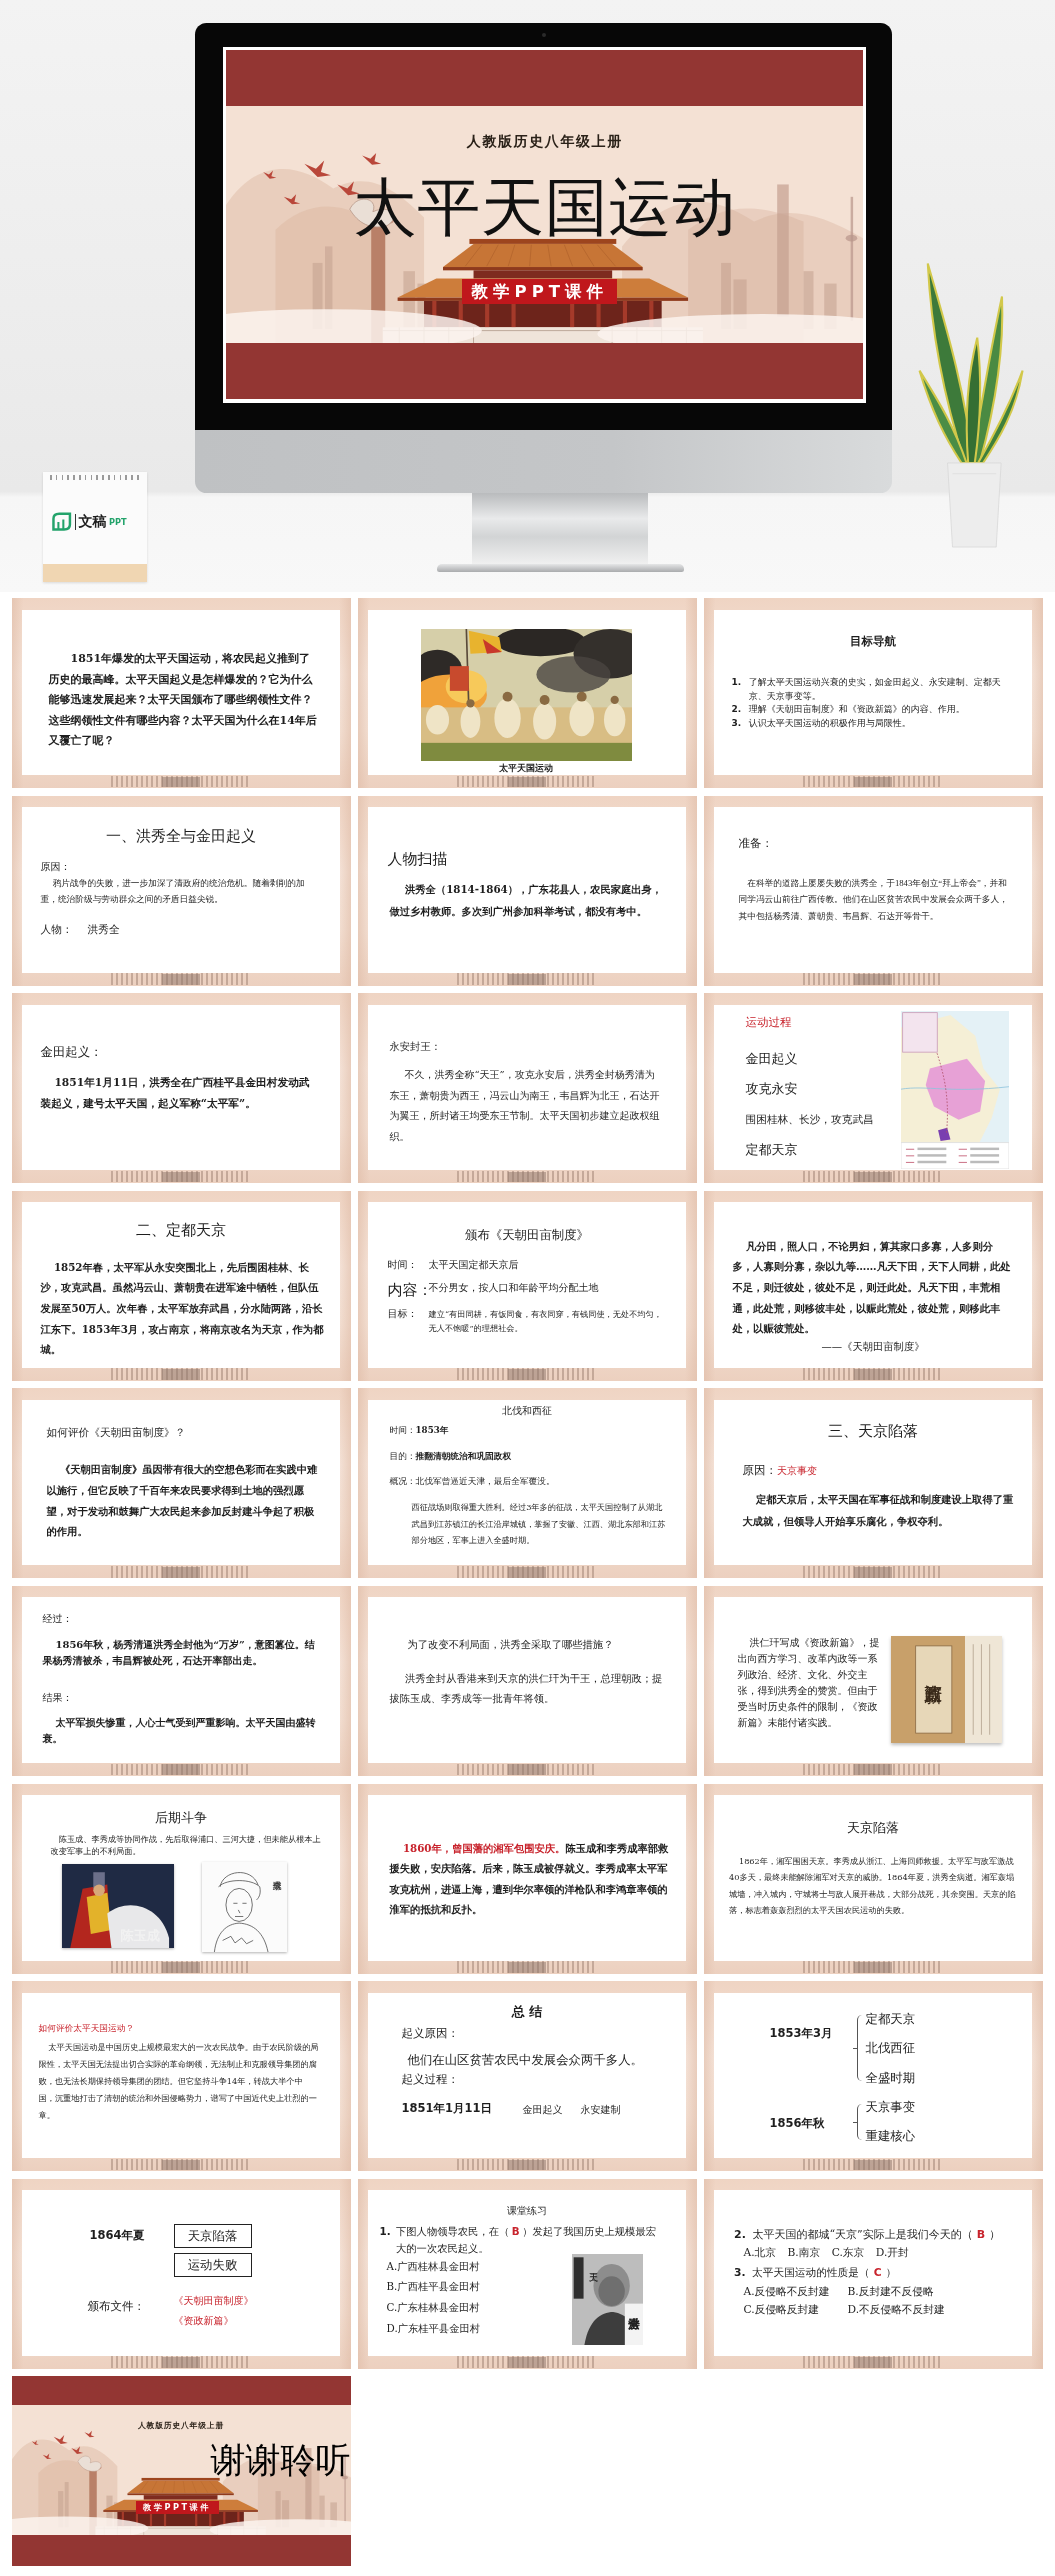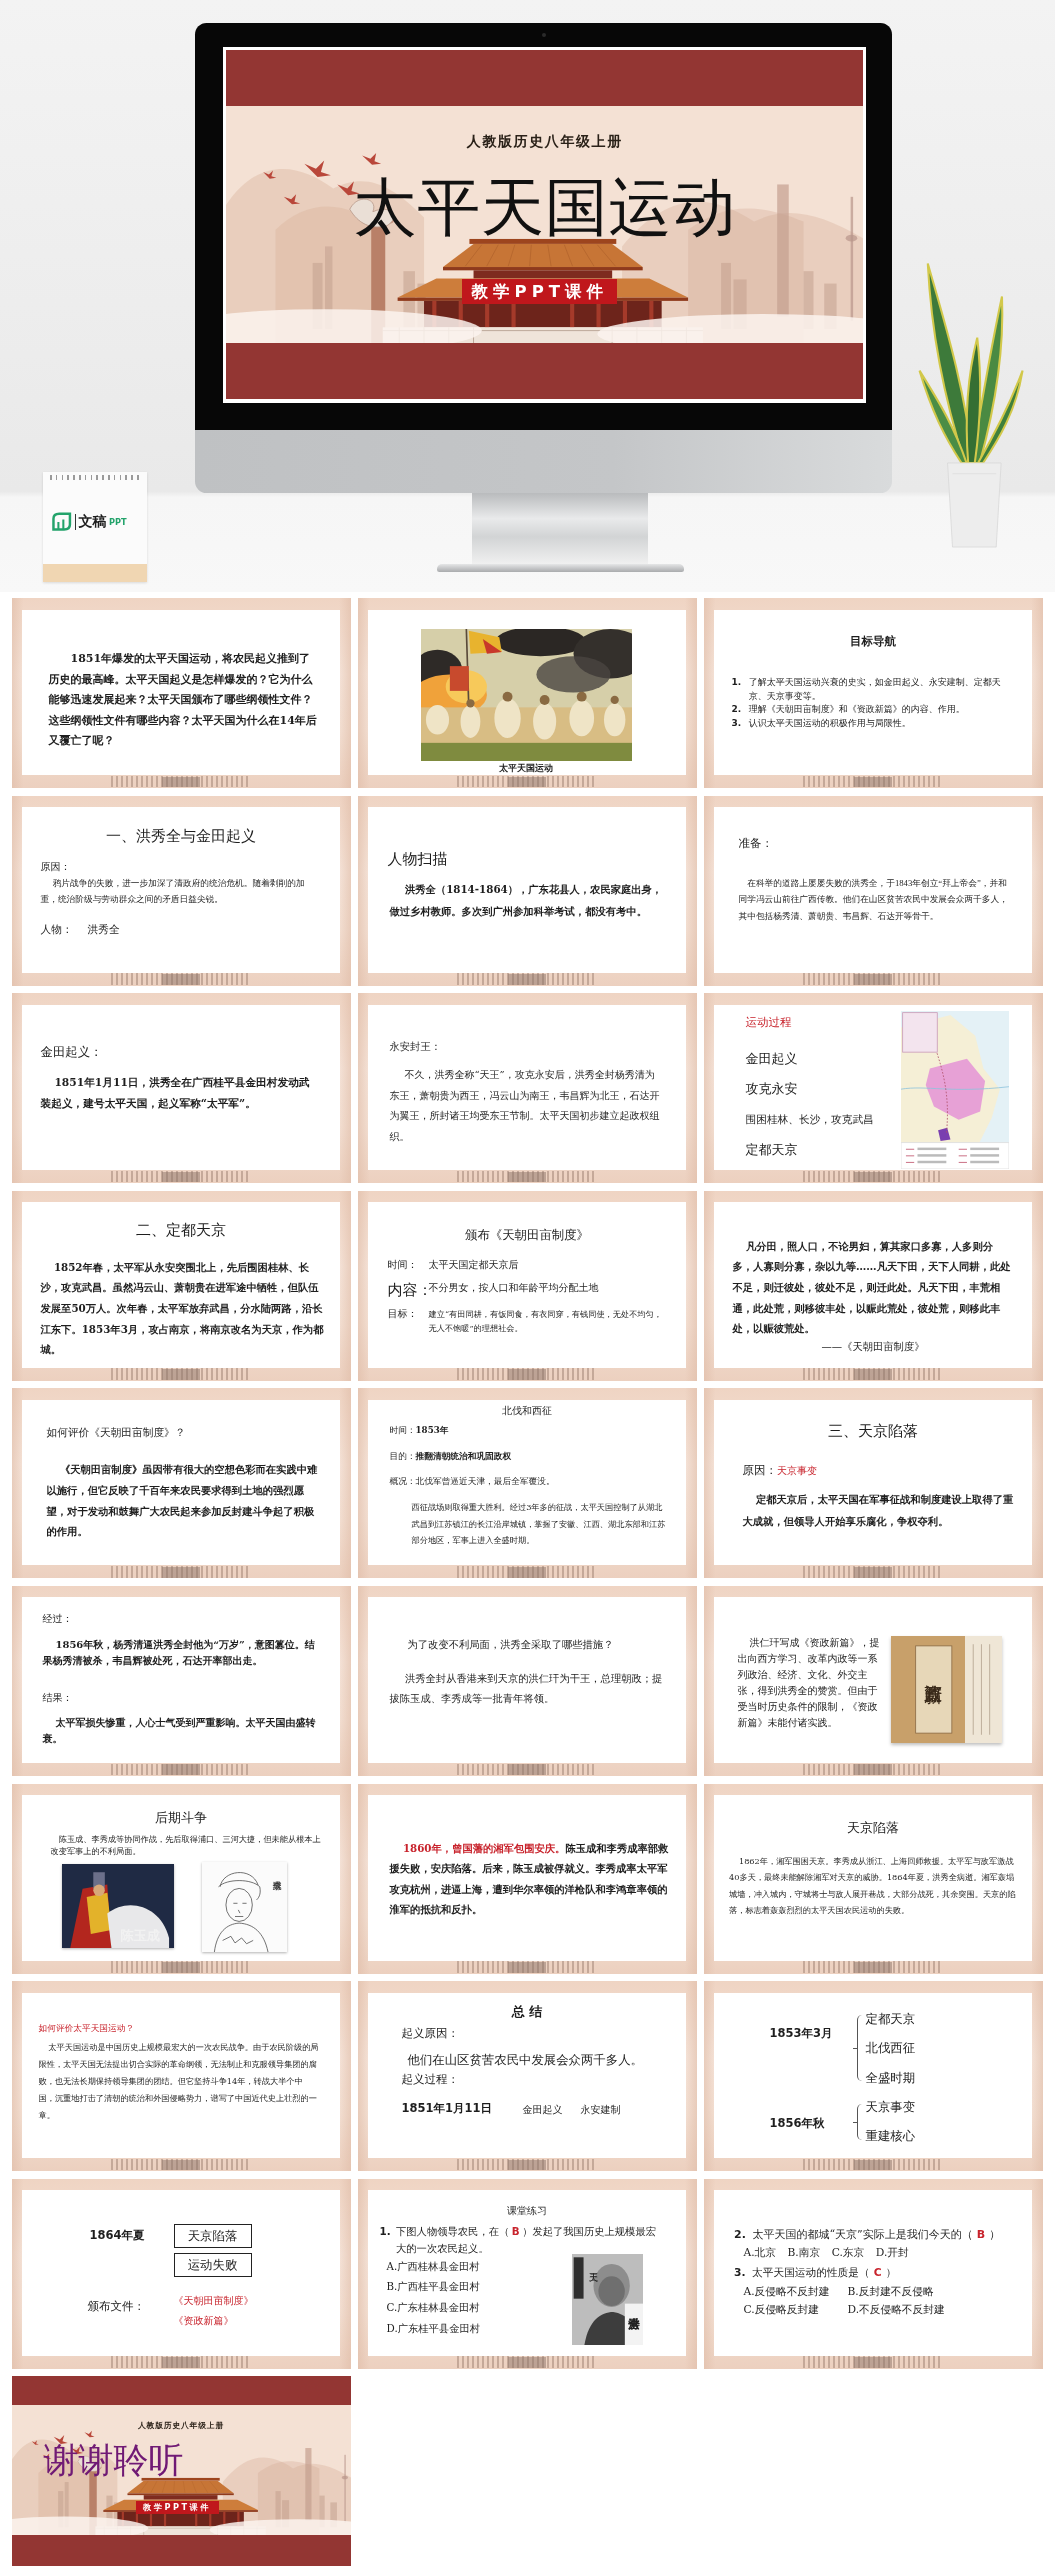--- a/index.html
+++ b/index.html
@@ -51,21 +51,21 @@
   .red{color:#c8232c;}
   .box{position:absolute;border:1.2px solid #222;text-align:center;font-size:12.4px;line-height:22px;
        font-family:"DejaVu Serif","Liberation Serif",serif;}
   .bracket{position:absolute;border-left:1px solid #555;border-radius:5px 0 0 5px;}
   .bracket::after{content:"";position:absolute;left:-4.1px;top:50%;width:4.1px;border-top:1px solid #555;}
   .pic{position:absolute;}
   .pic svg{width:100%;height:100%;display:block;}
   .cover .band{top:29px;height:130px;width:339px;}
   .cover-red{position:absolute;inset:0;background:#933633;}
   .cover-sub{position:absolute;left:0;right:0;top:44px;text-align:center;font-size:7.8px;font-weight:700;color:#2a2118;letter-spacing:0.8px;}
-  .cover-title{position:absolute;left:0;right:0;top:64px;text-align:left;font-size:35px;line-height:40px;color:#701a75;margin-left:32px;}
+  .cover-title{position:absolute;left:0;right:0;top:64px;text-align:right;font-size:35px;line-height:40px;color:#000000;}
   .cover-badge{left:124px;top:125px;width:83px;height:13px;line-height:13px;font-size:8.2px;letter-spacing:2.5px;}
 </style>
 </head>
 <body>
 
 <svg width="0" height="0" style="position:absolute">
   <defs>
     <symbol id="ppt-scene" viewBox="0 0 772 287">
       <rect width="772" height="287" fill="#f4e1d4"></rect>
       <path d="M0 120 C40 60 90 70 130 100 C170 80 200 95 240 135 L240 287 L0 287Z" fill="#e0bfa9" opacity=".55"></path>

